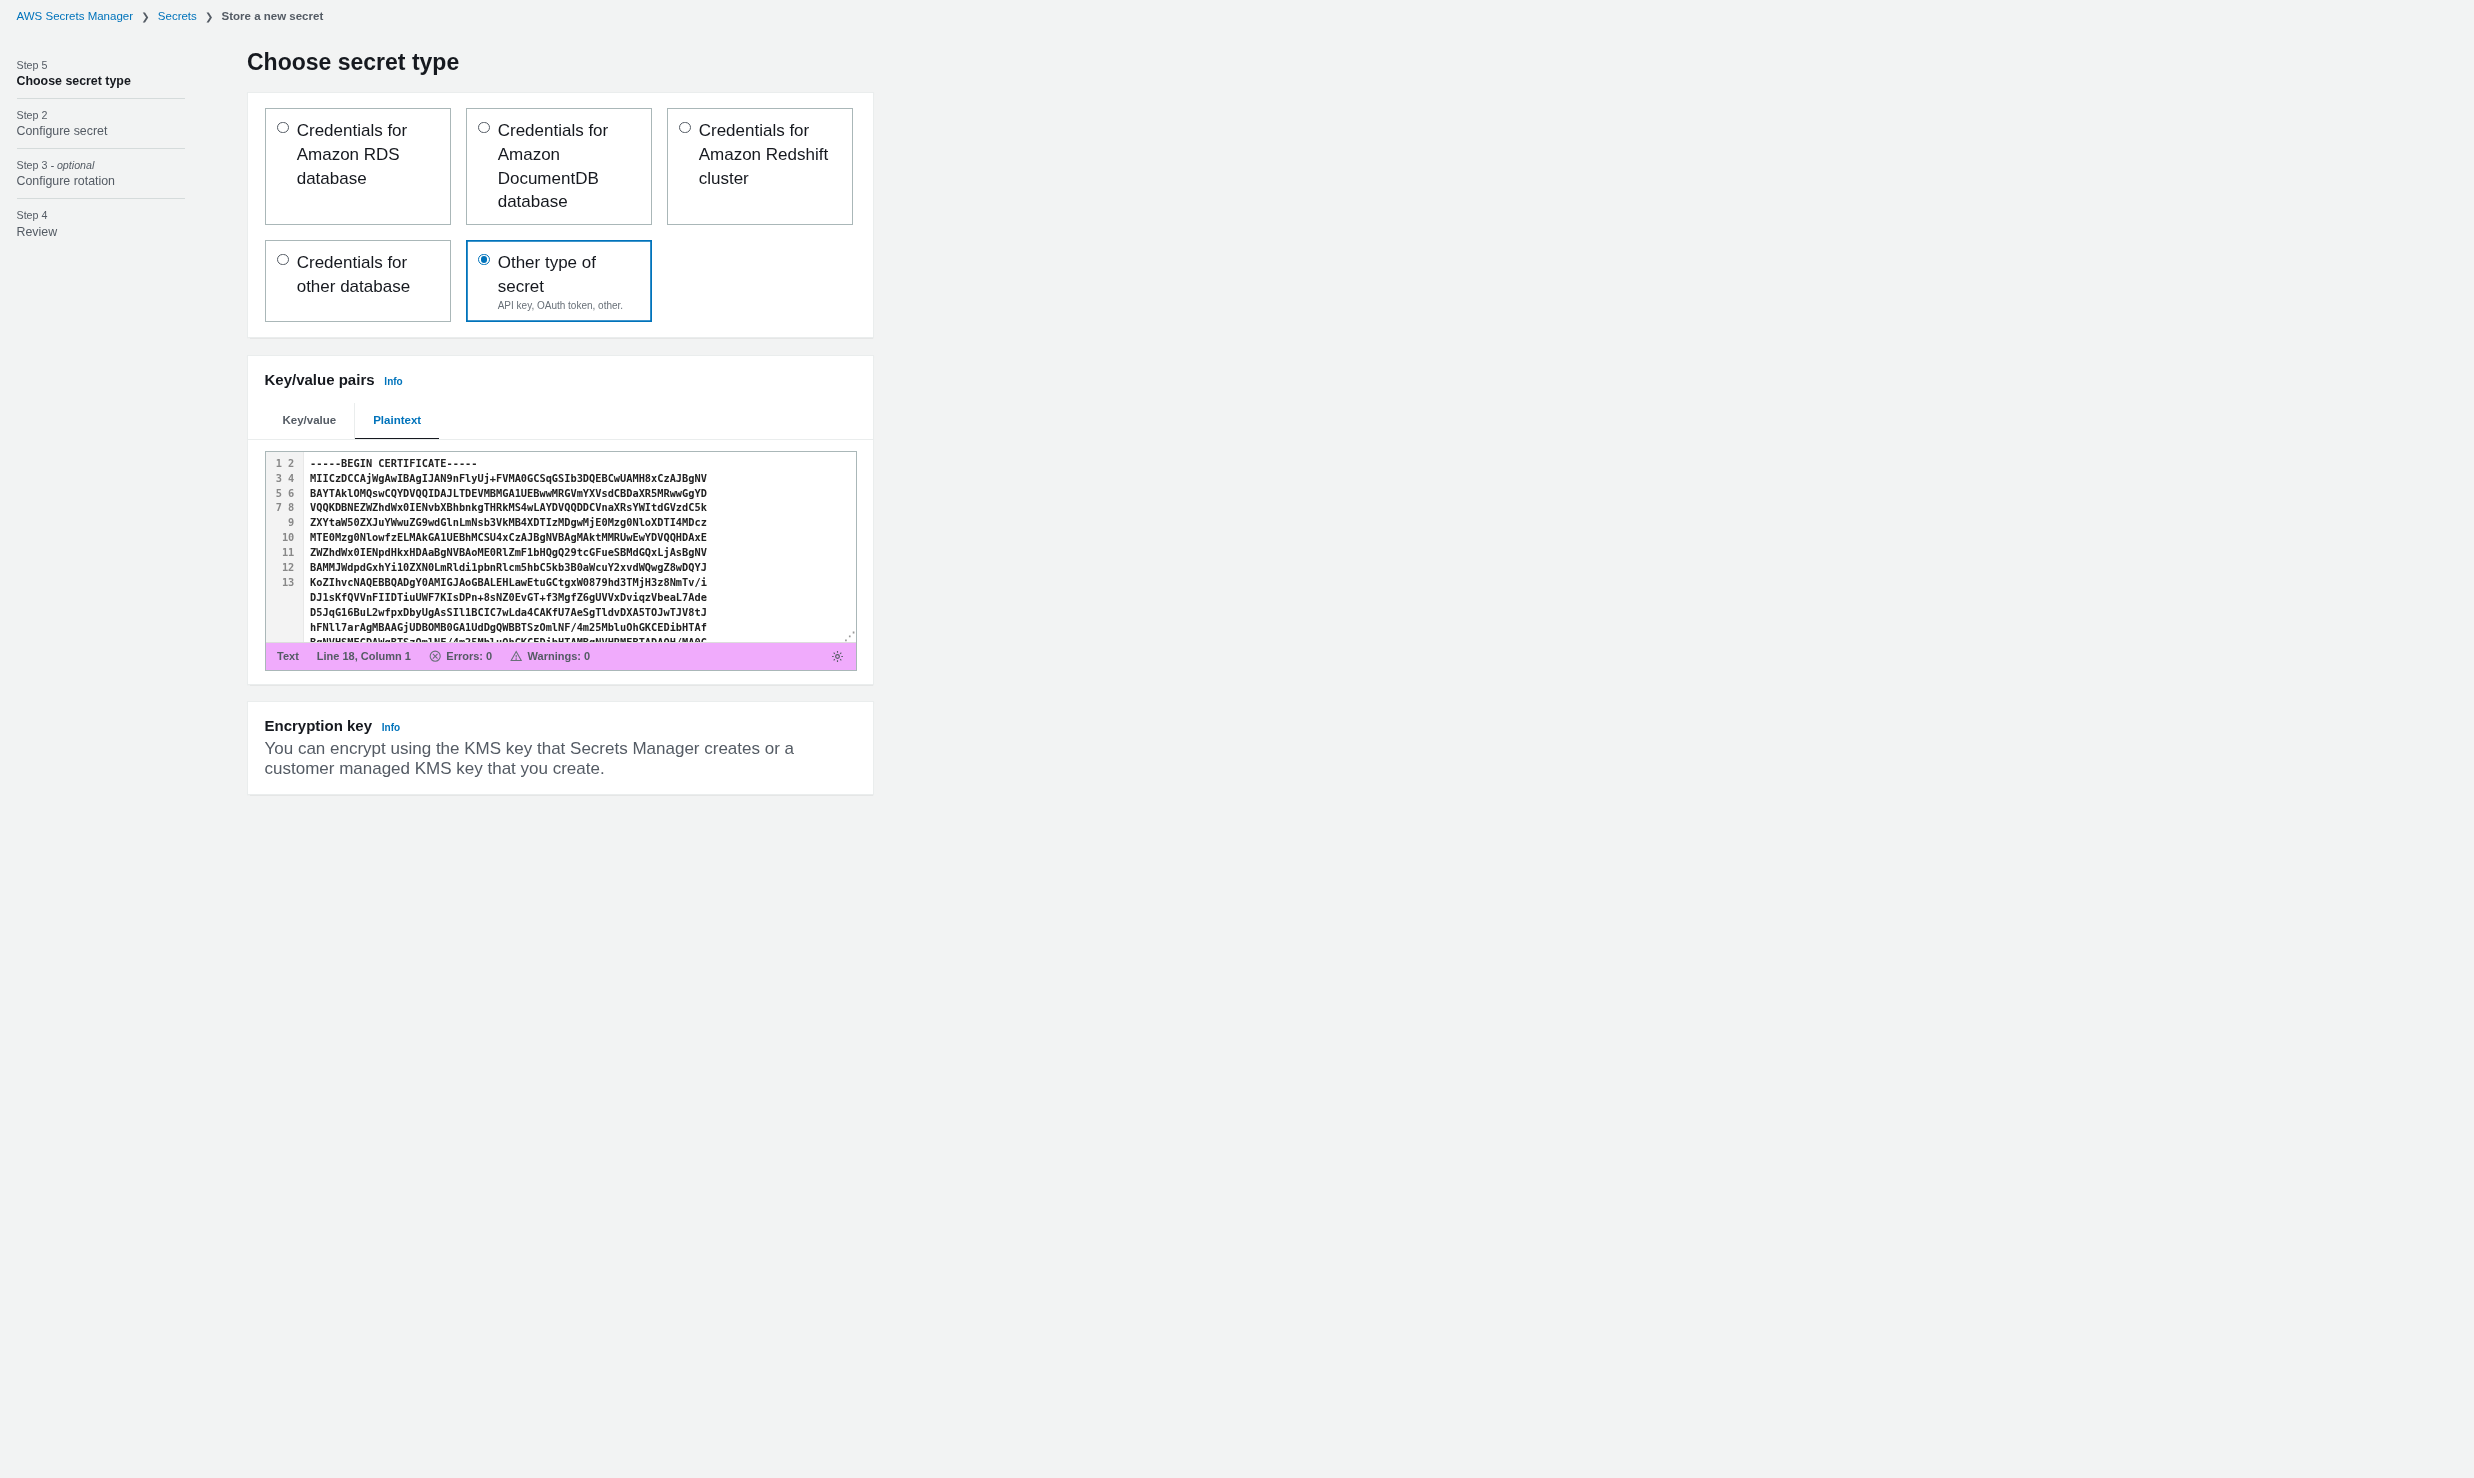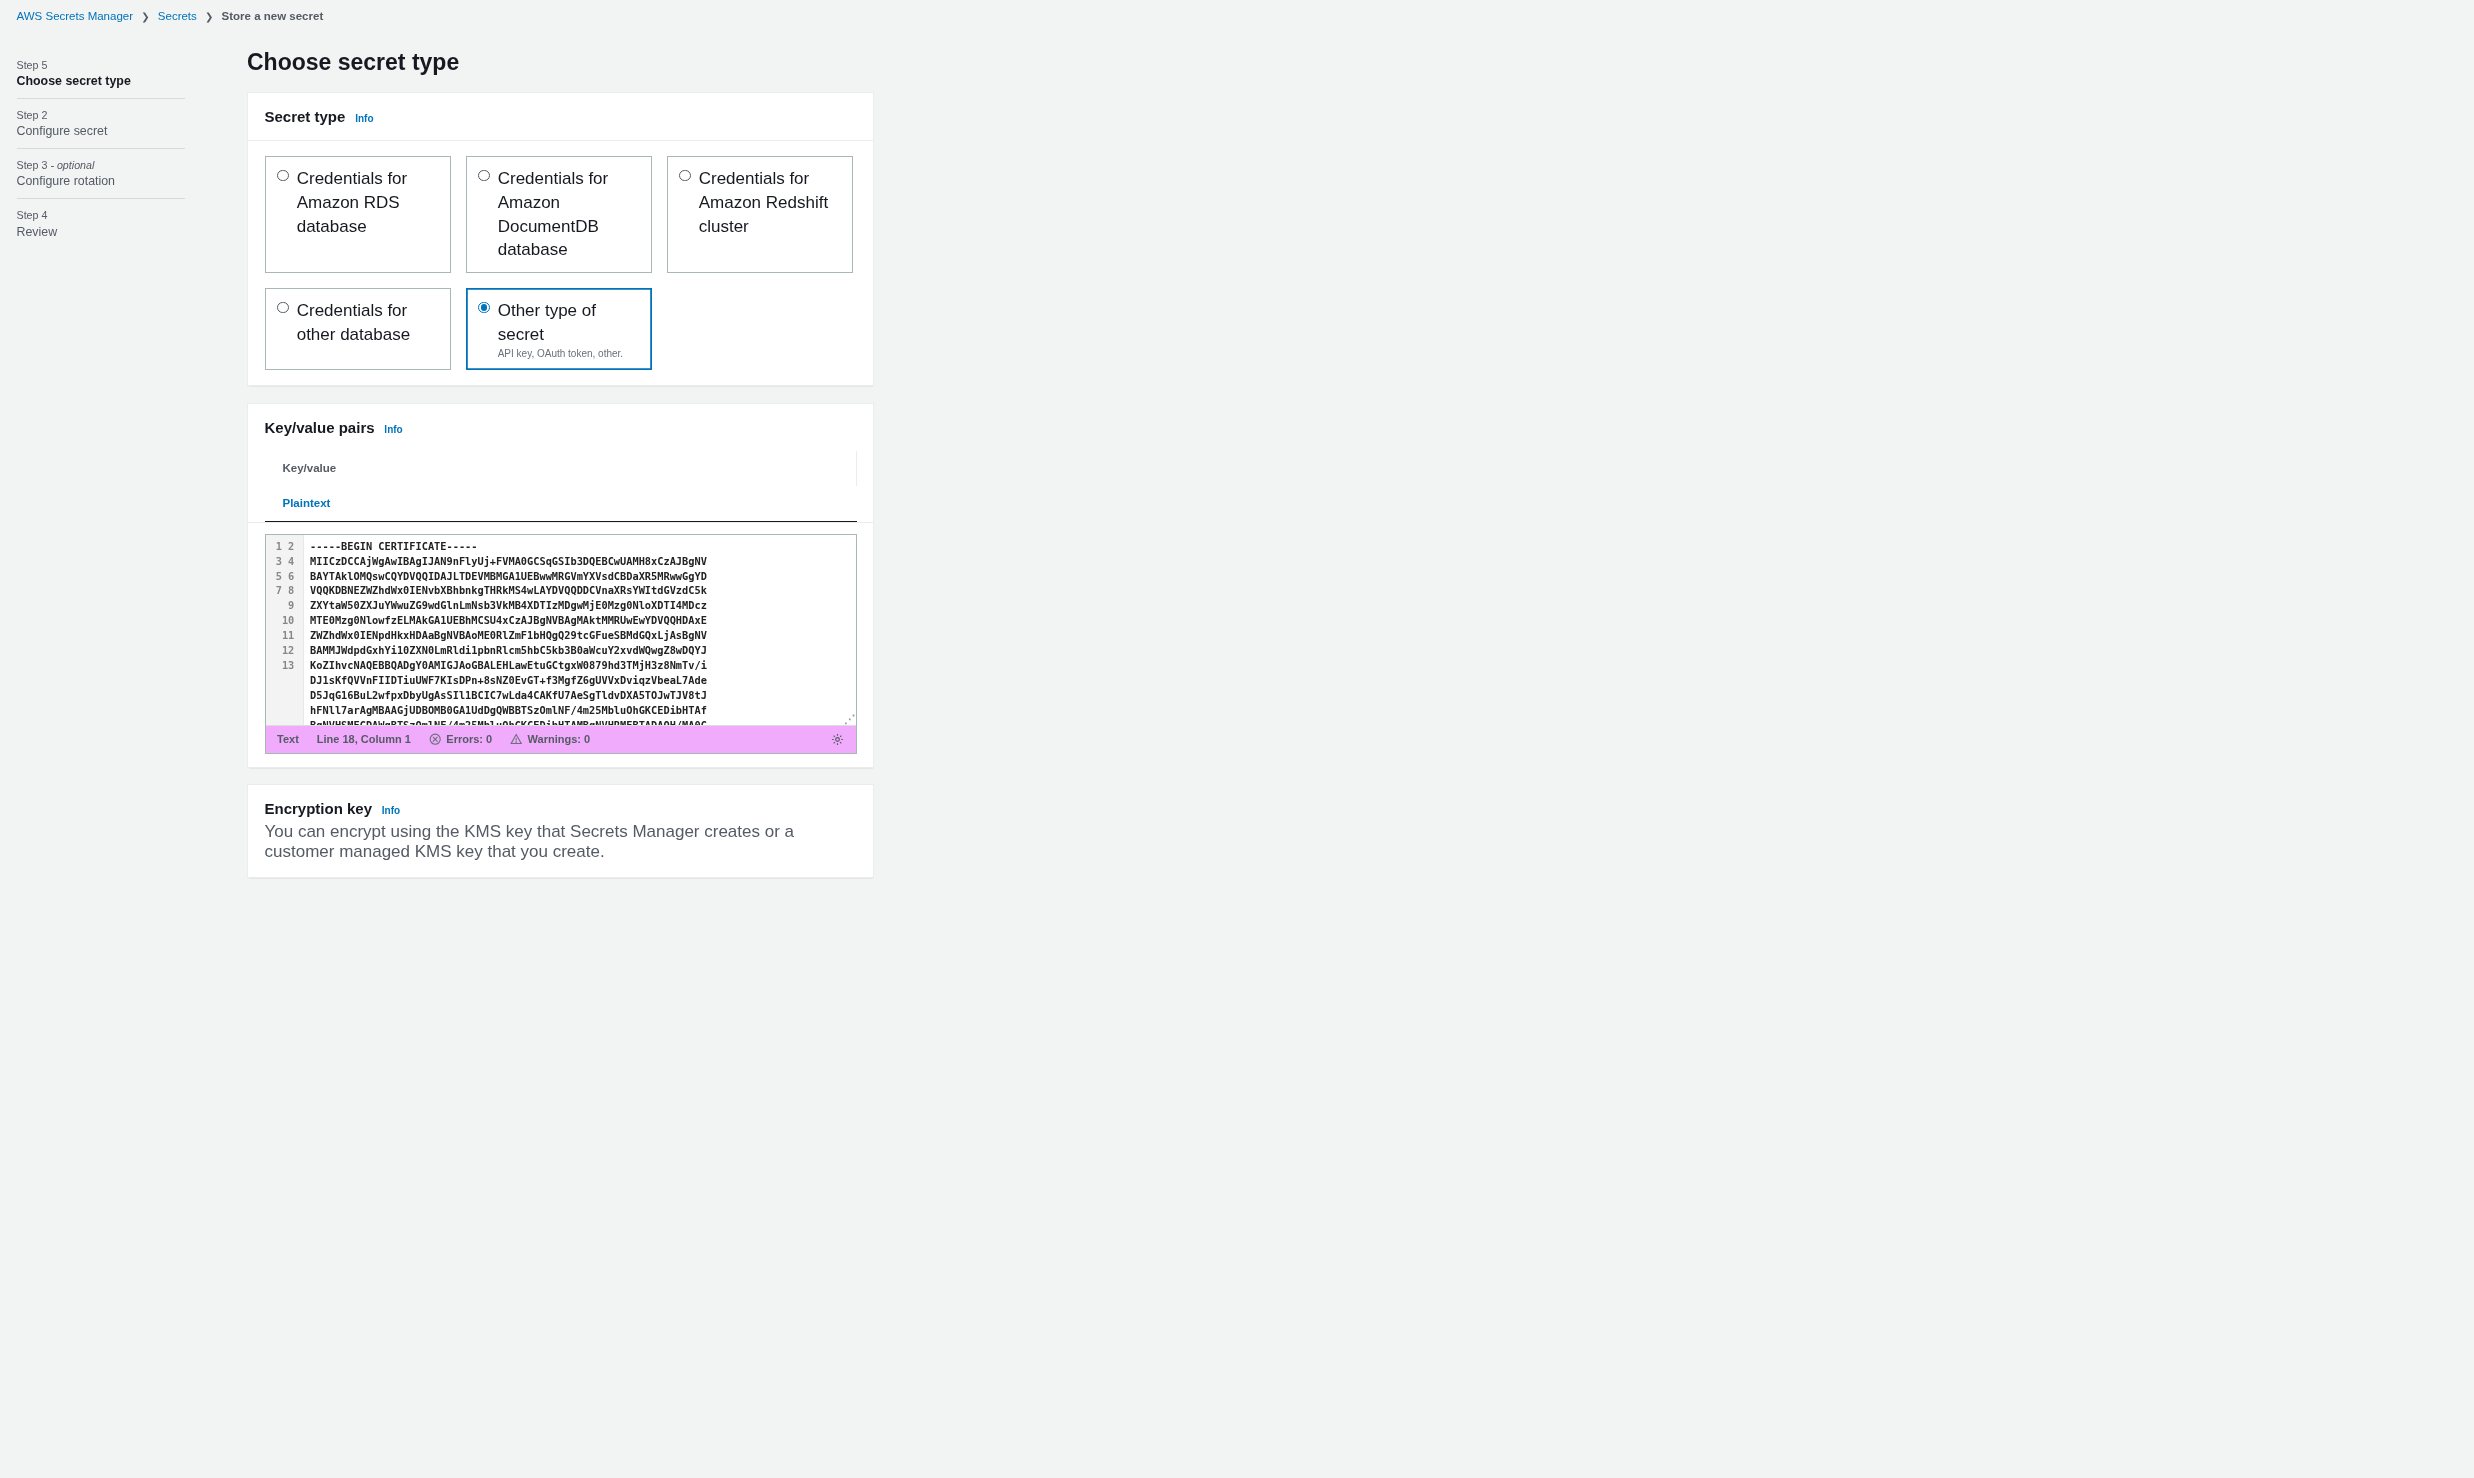--- a/index.html
+++ b/index.html
@@ -59,21 +59,21 @@
     width: 11.5px; height: 11.5px; border: 0.8px solid #545b64; border-radius: 50%; margin-top: 2.5px; flex-shrink: 0;
     position: relative;
   }
   .radio-card.selected .radio-circle { border-color: #0073bb; }
   .radio-card.selected .radio-circle::after {
     content: ""; position: absolute; top: 1.6px; left: 1.6px; width: 6.6px; height: 6.6px; border-radius: 50%; background: #0073bb;
   }
   .radio-label { font-size: 17px; line-height: 1.4; color: #16191f; }
   .radio-sub { font-size: 10px; color: #687078; margin-top: 1.6px; display:block;}
 
-  .tabs { display: flex; border-bottom: 0.8px solid #eaeded; padding: 0 16.5px; flex-direction: column; }
+  .tabs { display: flex; border-bottom: 0.8px solid #eaeded; padding: 0 16.5px; }
   .tab { padding: 11.5px 18px; font-size: 11.5px; color: #545b64; cursor: pointer; font-weight:600; border-right: 0.8px solid #eaeded;}
   .tab.active { color: #0073bb; border-bottom: 1.6px solid #16191f; }
   .tab:last-child { border-right: none; }
 
   .editor-wrap { padding: 11.5px 16.5px 0 16.5px; font-weight: bold; }
   .editor {
     border: 0.8px solid #aab7b8;
     font-family: Menlo, Consolas, monospace;
     font-size: 10.3px;
     position: relative;
@@ -135,24 +135,20 @@
     <div class="step">
       <span class="step-num">Step 4</span>
       <span class="step-title">Review</span>
     </div>
   </aside>
 
   <main class="main">
     <h1>Choose secret type</h1>
 
     <section class="panel">
-      <div class="panel-head">
-        <h2>Secret type</h2>
-        <span class="info-link">Info</span>
-      </div>
       <div class="panel-body">
         <div class="radio-grid">
           <label class="radio-card">
             <span class="radio-circle"></span>
             <span class="radio-label">Credentials for Amazon RDS database</span>
           </label>
           <label class="radio-card">
             <span class="radio-circle"></span>
             <span class="radio-label">Credentials for Amazon DocumentDB database</span>
           </label>

